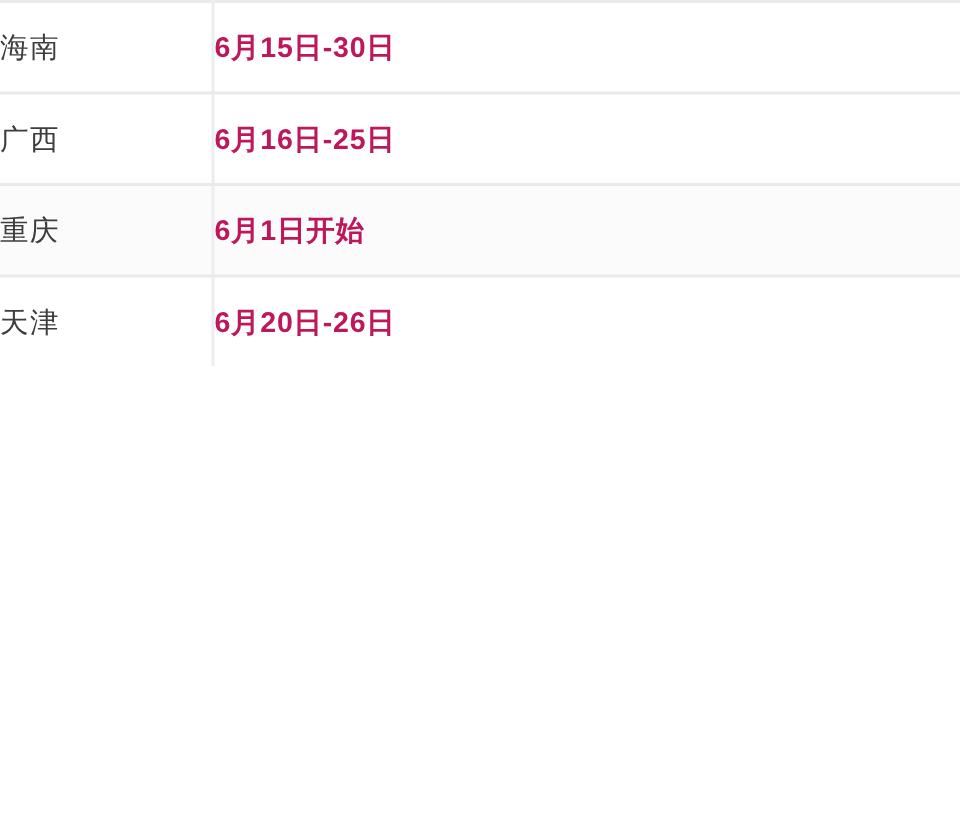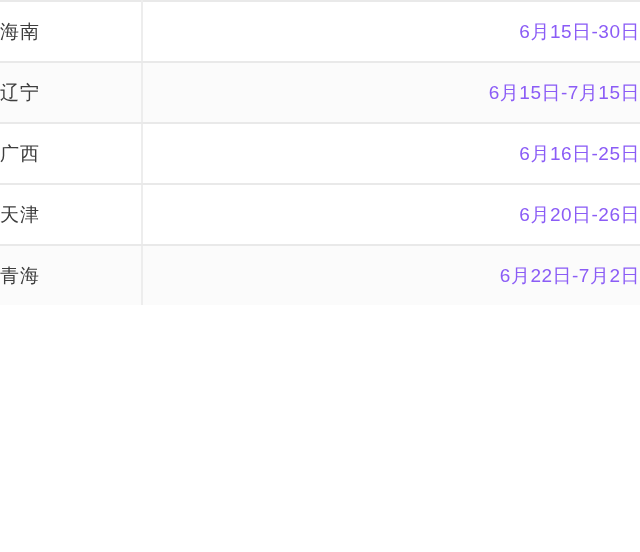--- a/index.html
+++ b/index.html
@@ -39,56 +39,53 @@
     border-right: 2px solid #ededed;
     text-align: left;
     padding-left: 49px;
     color: #3d3d3d;
     font-size: 19px;
     letter-spacing: 1px;
     white-space: nowrap;
   }
 
   .cell-date {
-    text-align: right;
-    color: #8b5cf6;
+    text-align: left;
+    color: #be185d;
     font-size: 19px;
     letter-spacing: 0.5px;
     white-space: nowrap;
     padding-right: 4px;
+    font-weight: bold;
   }
 
   
   .schedule-table tr:last-child td {
     border-bottom: none;
   }
 </style>
 </head>
 <body>
 
 <table class="schedule-table">
   <colgroup>
     <col class="col-region">
     <col class="col-date">
   </colgroup>
   <tbody>
     <tr class="row-light">
       <td class="cell-region">海南</td>
       <td class="cell-date">6月15日-30日</td>
     </tr>
-    <tr class="row-shade">
-      <td class="cell-region">辽宁</td>
-      <td class="cell-date">6月15日-7月15日</td>
-    </tr>
     <tr class="row-light">
       <td class="cell-region">广西</td>
       <td class="cell-date">6月16日-25日</td>
+    </tr>
+    <tr class="row-shade">
+      <td class="cell-region">重庆</td>
+      <td class="cell-date">6月1日开始</td>
     </tr>
     <tr class="row-light">
       <td class="cell-region">天津</td>
       <td class="cell-date">6月20日-26日</td>
     </tr>
-    <tr class="row-shade">
-      <td class="cell-region">青海</td>
-      <td class="cell-date">6月22日-7月2日</td>
-    </tr>
   </tbody>
 </table>
 
 </body></html>

